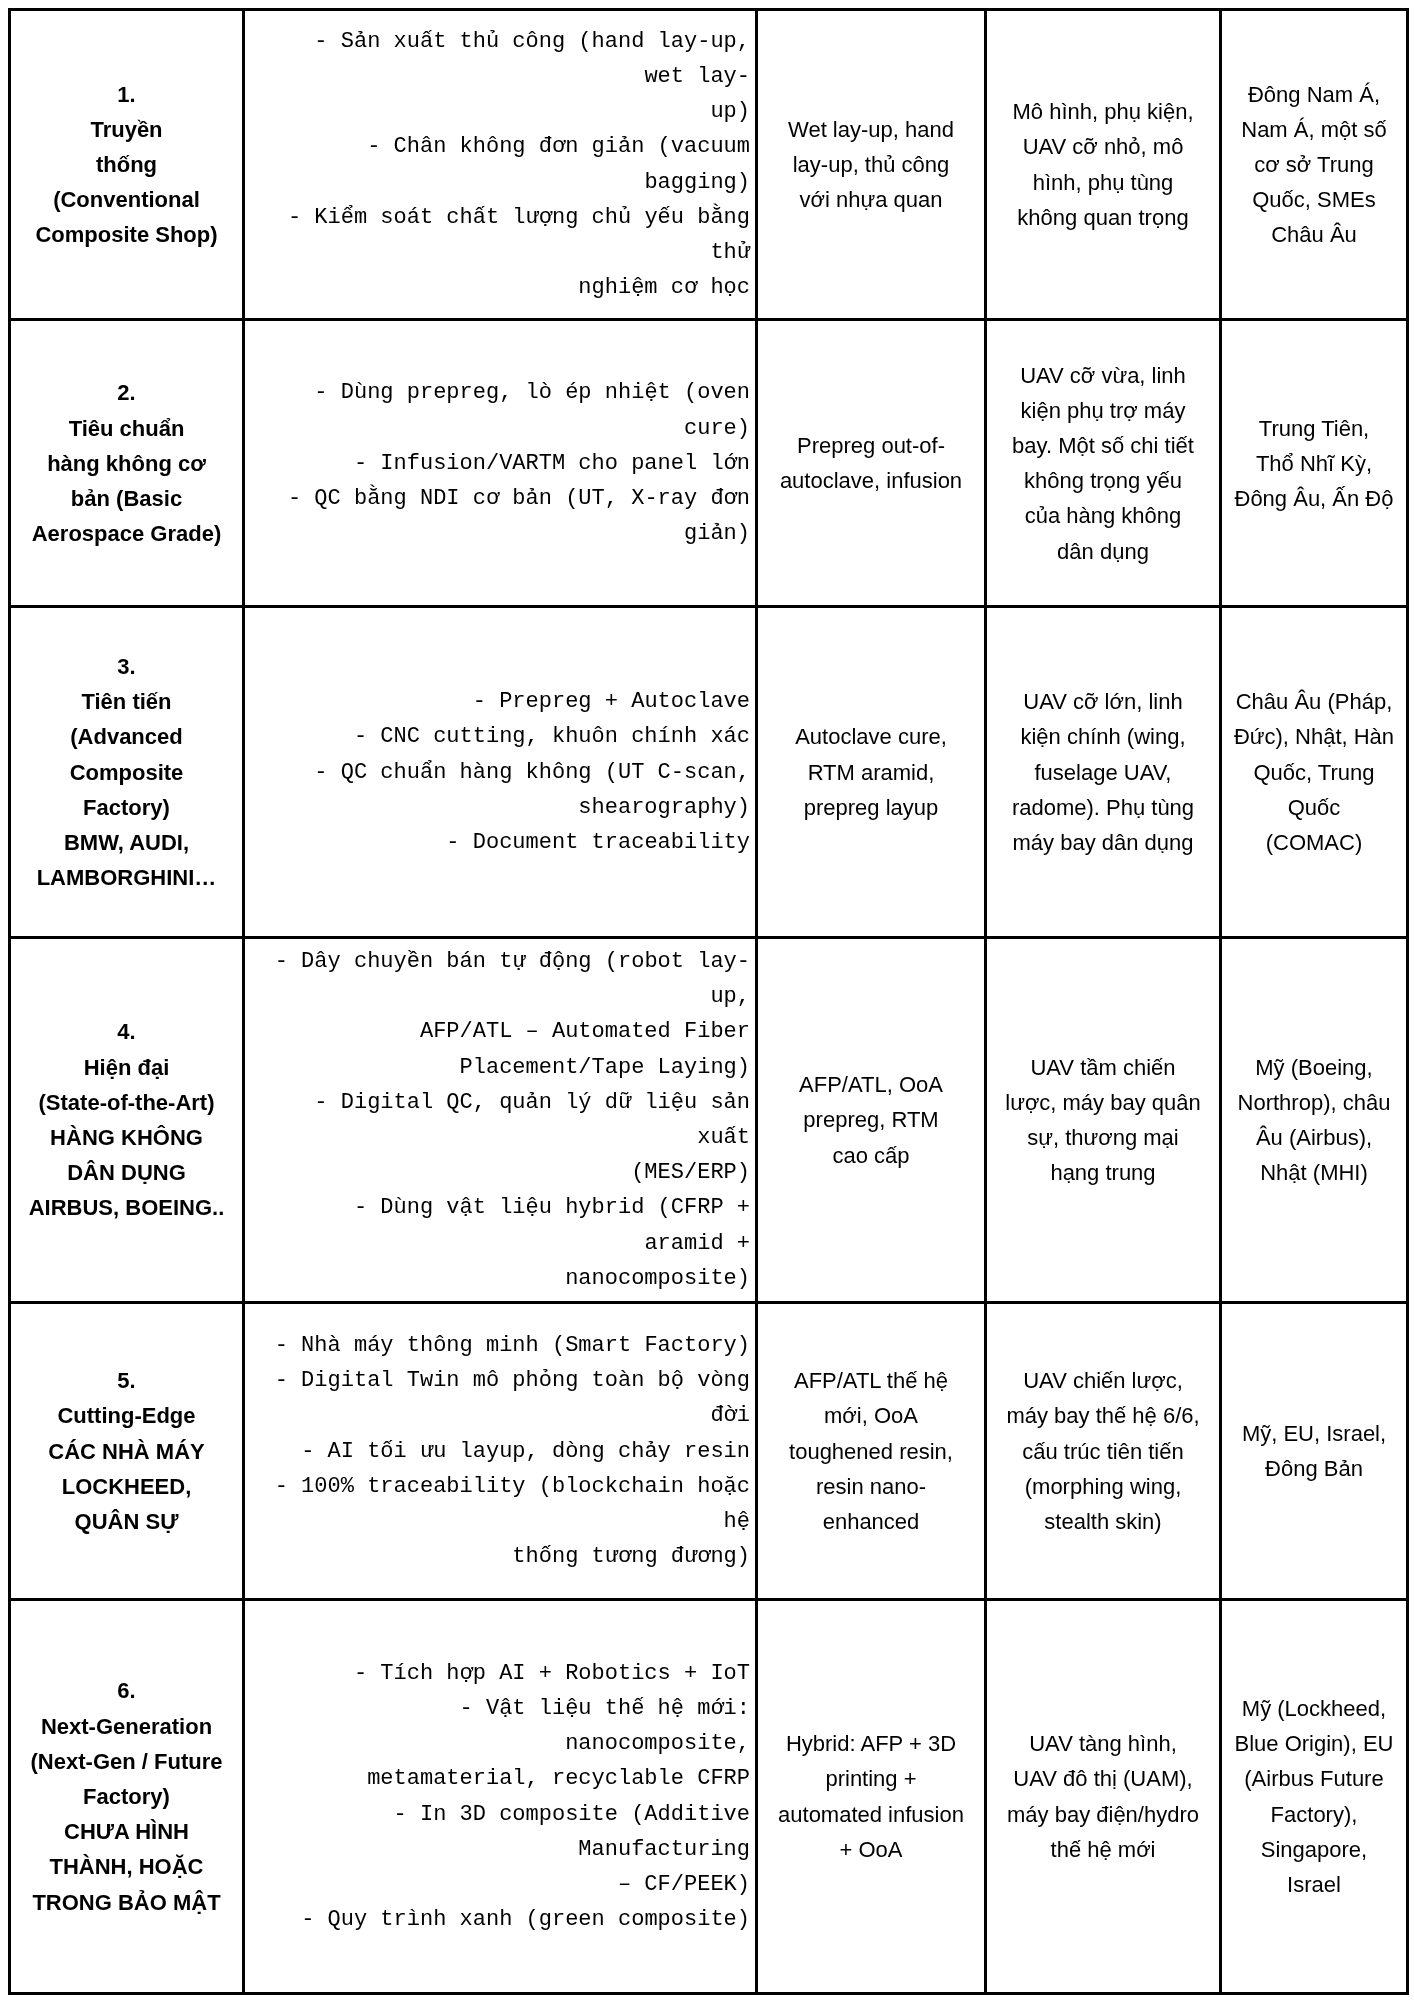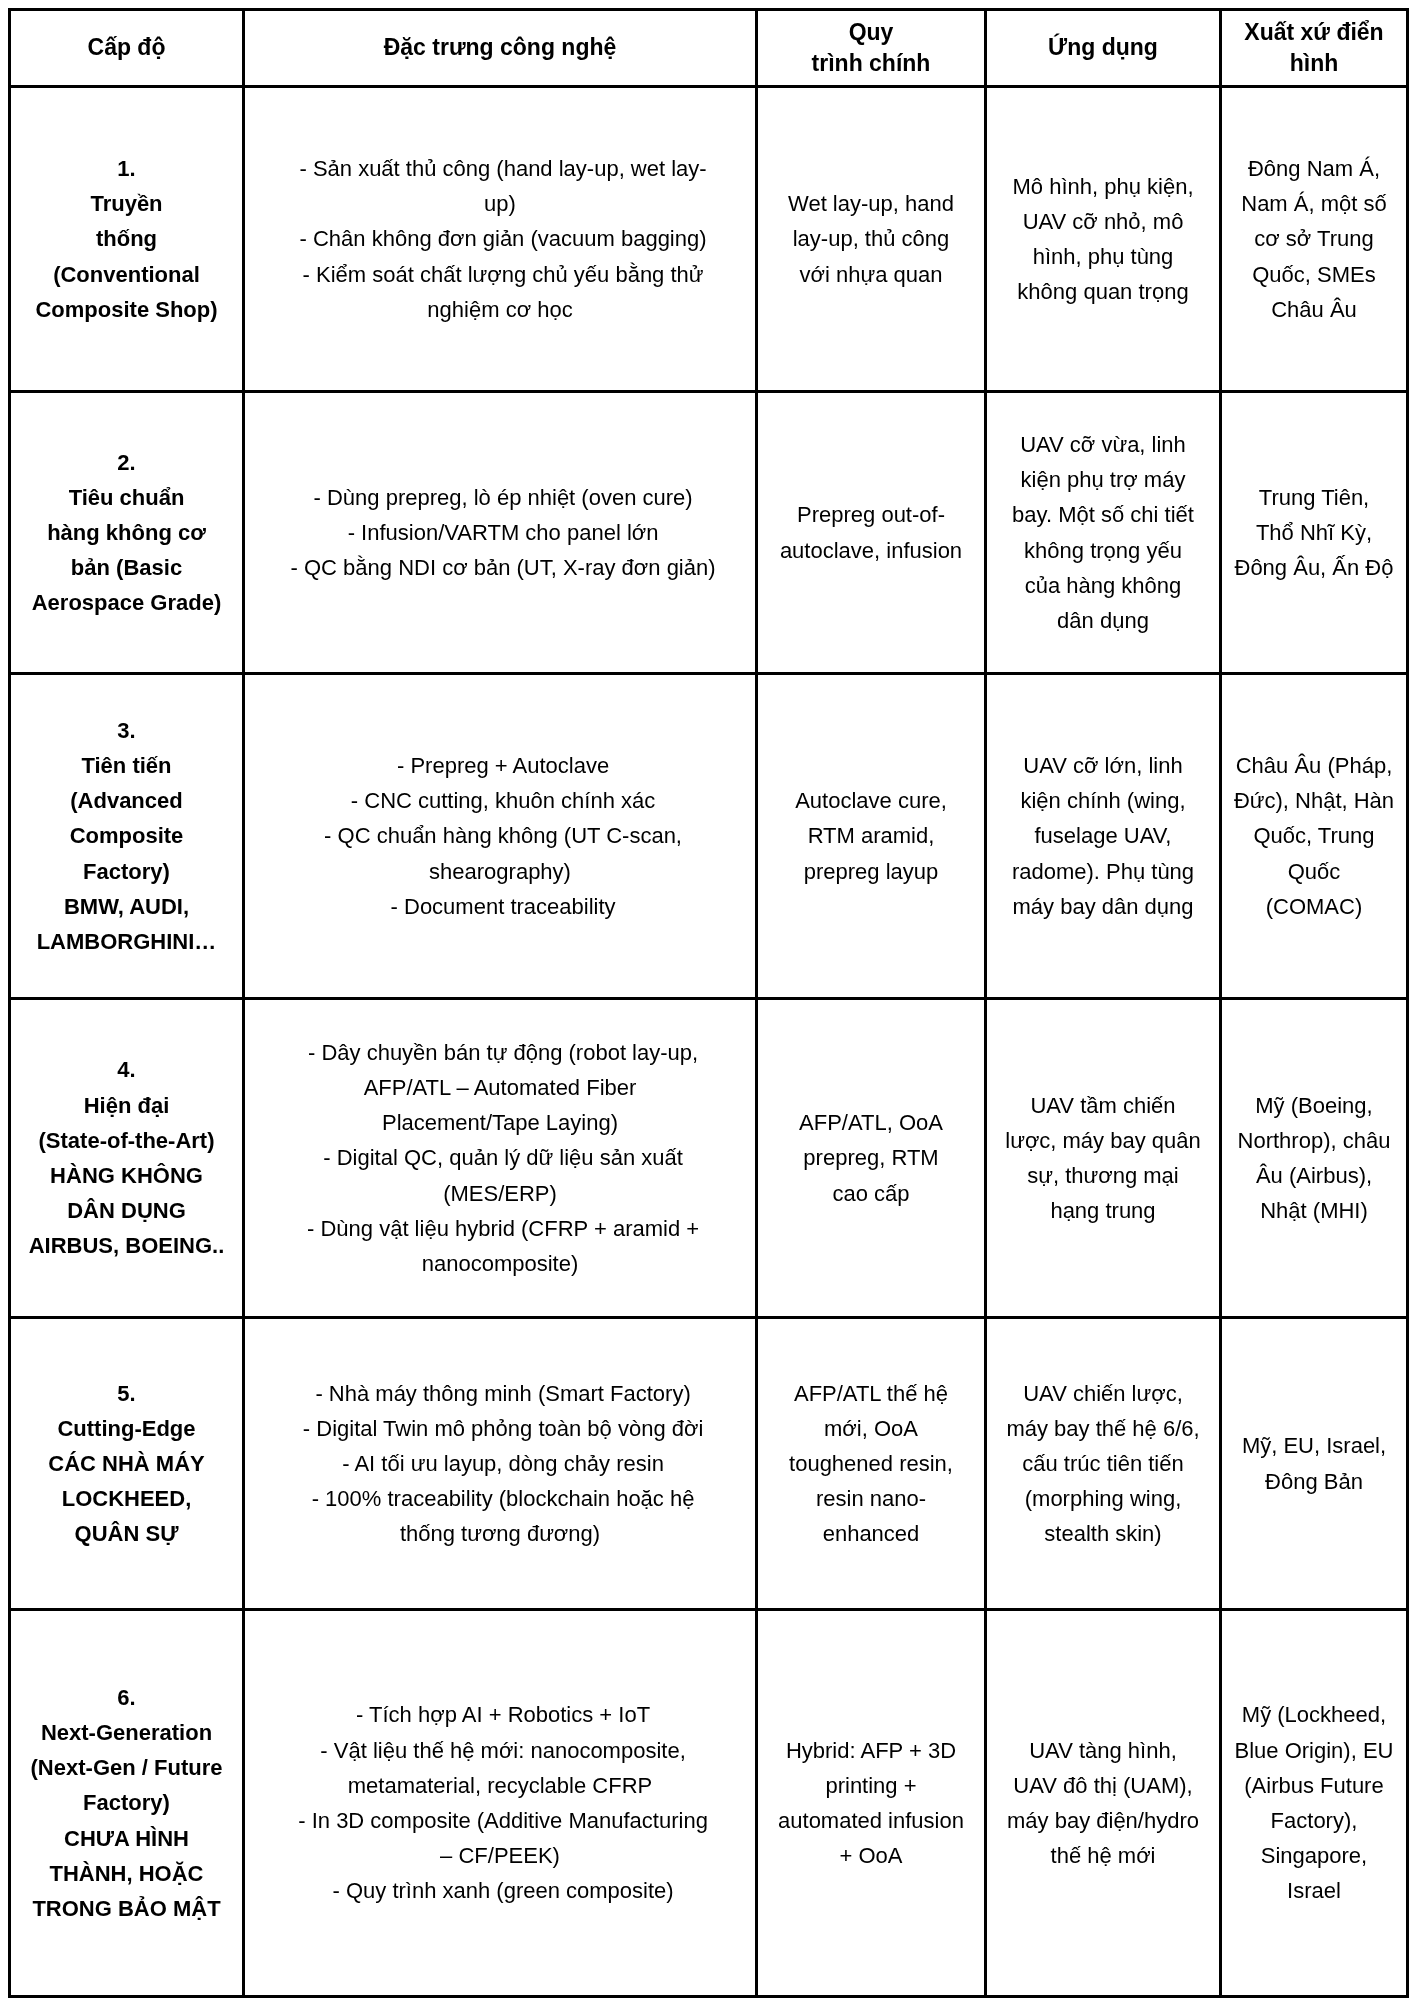--- a/index.html
+++ b/index.html
@@ -39,24 +39,25 @@
   td.level {
     font-size: 22px;
     font-weight: bold;
     text-align: center;
     white-space: pre-line;
     line-height: 1.6;
     padding: 2px 4px;
   }
   td.tech {
     font-size: 22px;
-    text-align: center;
+    text-align: right;
     white-space: pre-wrap;
     line-height: 1.6;
     padding: 2px 5px;
+    font-family: Liberation Mono, monospace;
   }
   td.center {
     font-size: 22px;
     text-align: center;
     white-space: pre-line;
     line-height: 1.6;
     padding: 2px 5px;
   }
 </style>
 </head>
@@ -65,29 +66,20 @@
 <div class="page">
   <table class="matrix">
     <colgroup>
       <col style="width:234px">
       <col style="width:513px">
       <col style="width:229px">
       <col style="width:235px">
       <col style="width:187px">
     </colgroup>
     <tbody>
-        <tr style="height:77px">
-      <th class="hdr">Cấp độ</th>
-      <th class="hdr">Đặc trưng công nghệ</th>
-      <th class="hdr">Quy
-trình chính</th>
-      <th class="hdr">Ứng dụng</th>
-      <th class="hdr">Xuất xứ điển
-hình</th>
-    </tr>
     <tr style="height:305px">
       <td class="level">1.
 Truyền
 thống
 (Conventional
 Composite Shop)</td>
       <td class="tech"> - Sản xuất thủ công (hand lay-up, wet lay-
 up)
  - Chân không đơn giản (vacuum bagging)
  - Kiểm soát chất lượng chủ yếu bằng thử

